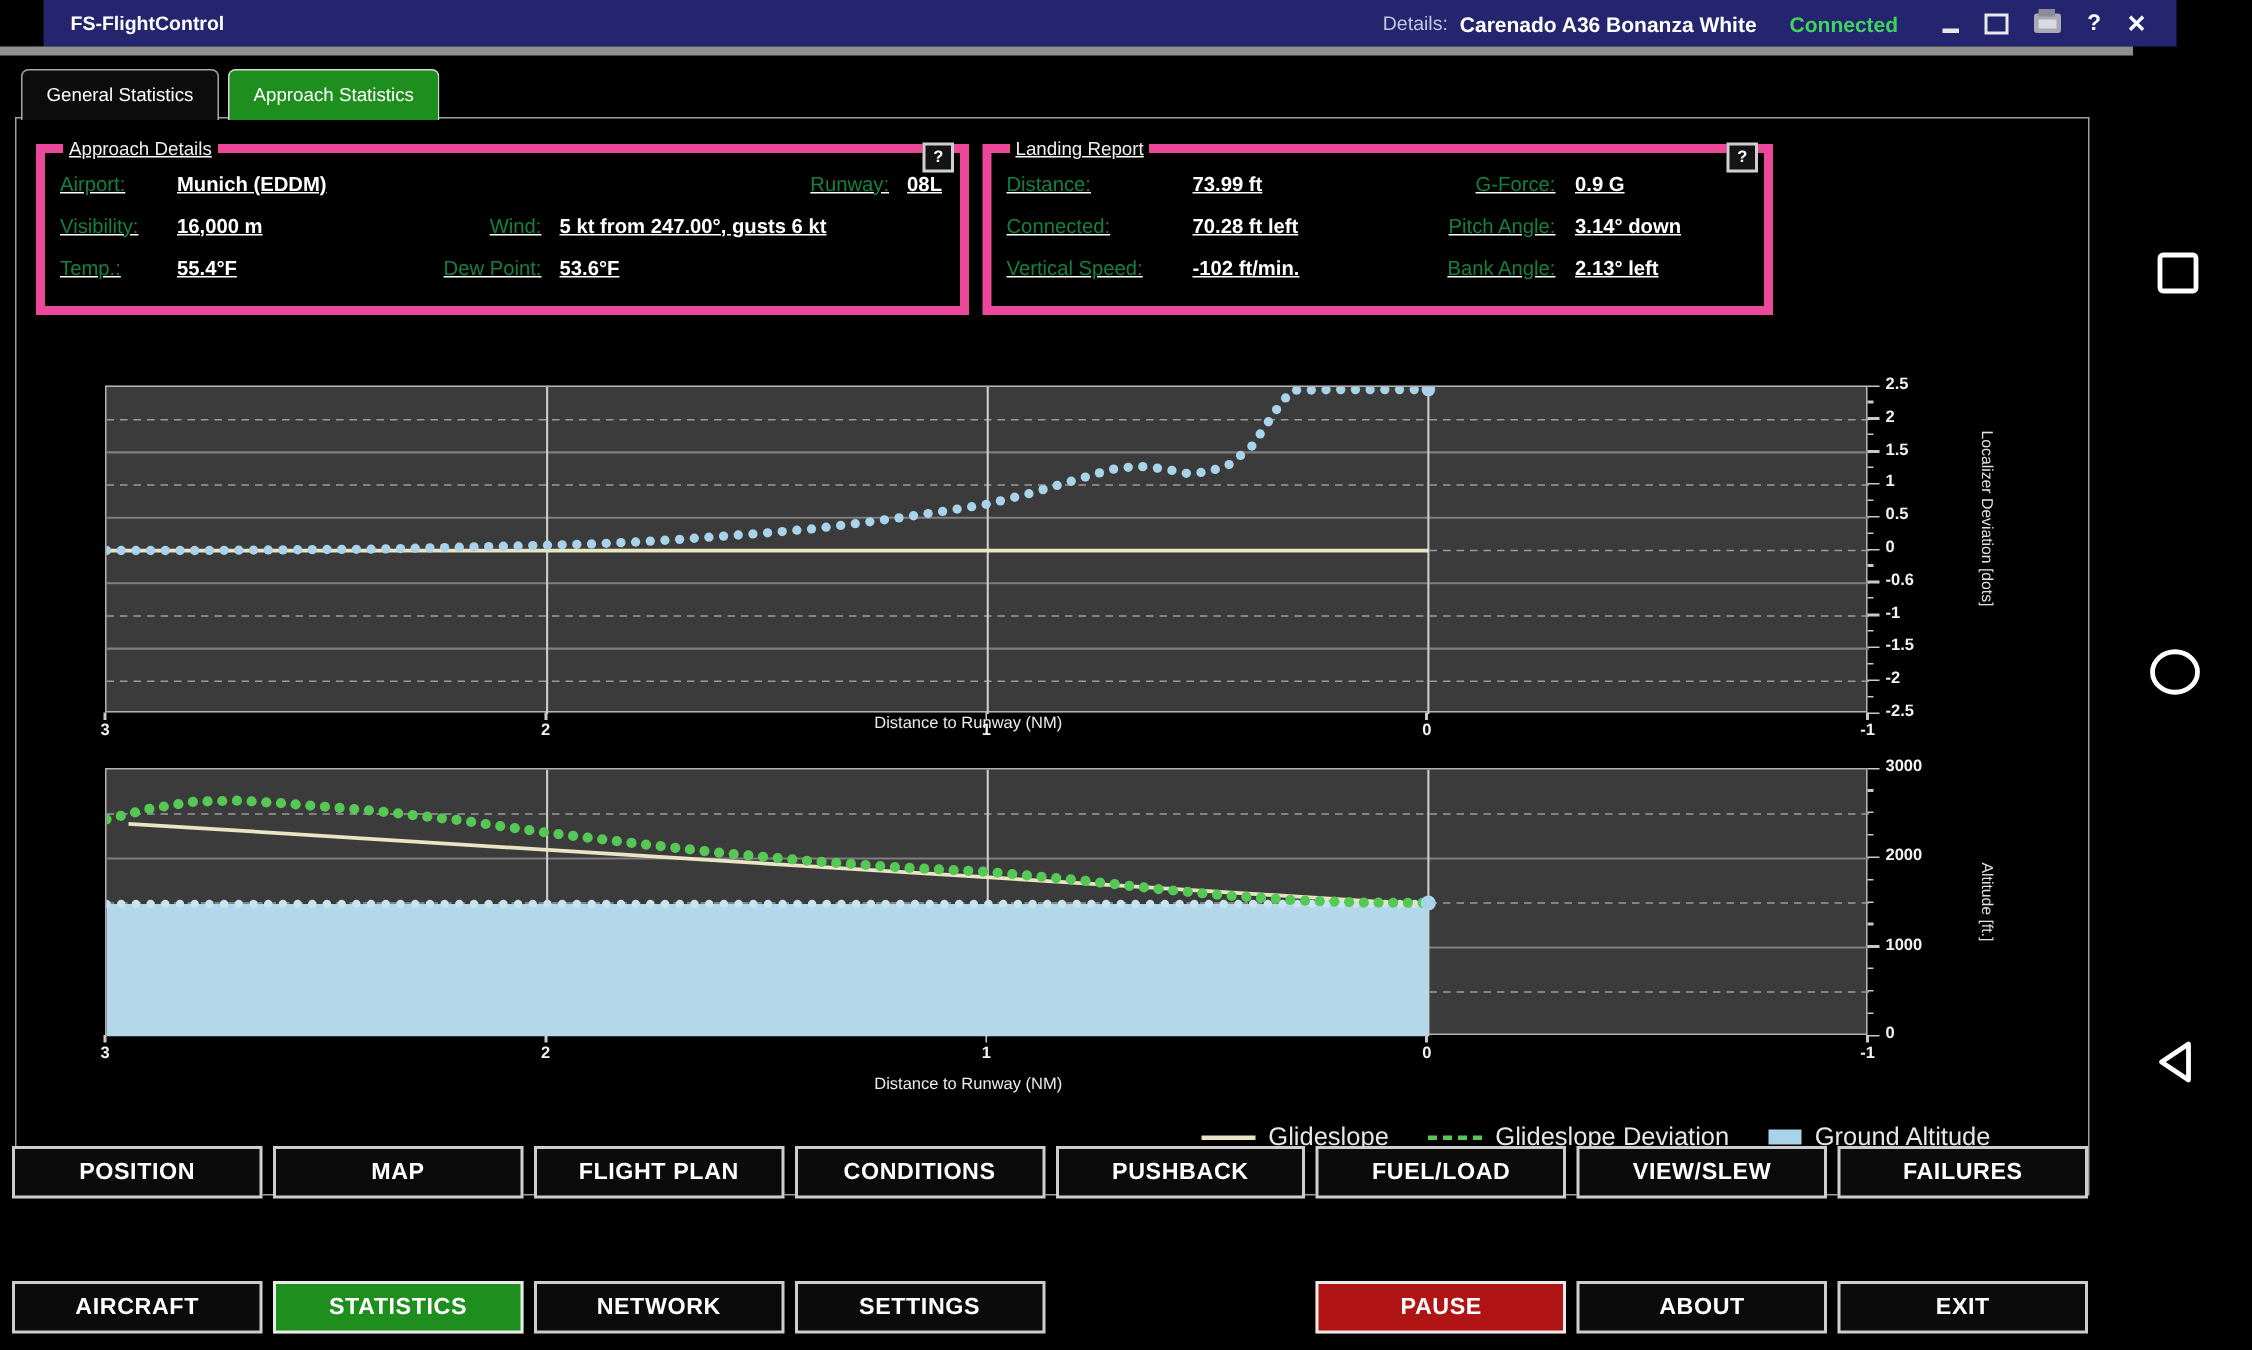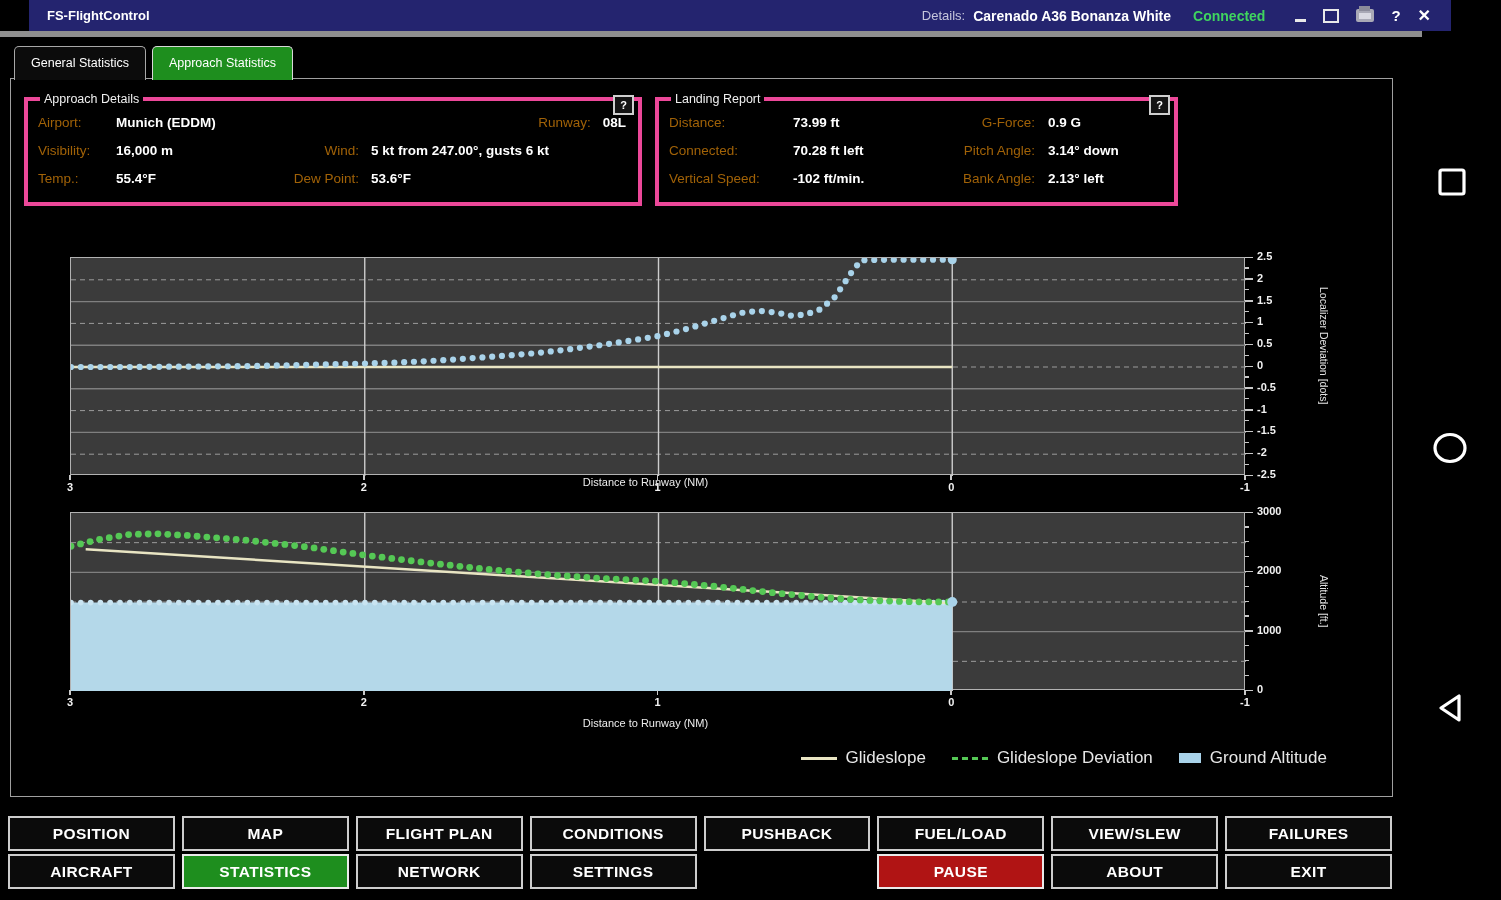--- a/index.html
+++ b/index.html
@@ -26,30 +26,30 @@
 
   
   .tabs{position:absolute;left:14px;top:46px;display:flex;gap:6px;z-index:3;}
   .tab{height:33px;line-height:32px;padding:0 16px;font-size:12.5px;color:#fff;
        border:1px solid #a8a8a8;border-bottom:none;border-radius:5px 5px 0 0;background:#0c0c0c;}
   .tab.active{background:#1e8e1e;border-color:#d8d8d8;}
   .content{position:absolute;left:10px;top:78px;width:1381px;height:717px;
            border:1px solid #9f9f9f;background:#000;}
 
   
-  fieldset{position:absolute;border:4px solid #ec4899;background:#000;margin:0;
-           padding:2px 10px 4px 10px;}
+  fieldset{position:absolute;border:6px solid #ec4899;background:#000;margin:0;
+           padding:2px 10px 4px 10px;text-decoration:underline;}
   fieldset legend{font-size:12.5px;color:#f0f0f0;padding:0 4px;margin-left:2px;}
   #fs-approach{left:24px;top:92px;width:590px;height:100px;}
   #fs-landing{left:655px;top:92px;width:495px;height:100px;}
   .helpbtn{position:absolute;top:-11px;right:4px;width:17px;height:16px;background:#141414;
            border:2px solid #cfcfcf;color:#fff;font-size:11px;font-weight:bold;
            display:flex;align-items:center;justify-content:center;}
   .frow{display:flex;align-items:center;height:28px;font-size:13.5px;white-space:nowrap;}
-  .lab{color:#a16207;}
+  .lab{color:#15803d;}
   .val{font-weight:bold;color:#fff;}
   .ap-lab1{width:78px;}  .ap-val1{width:157px;}
   .ap-lab2{width:86px;text-align:right;} .ap-val2{margin-left:12px;}
   .ap-right{margin-left:auto;display:flex;gap:12px;padding-right:2px;}
   .lr-lab1{width:124px;} .lr-val1{width:166px;}
   .lr-lab2{width:76px;text-align:right;} .lr-val2{margin-left:13px;}
 
   
   .chart{position:absolute;left:70px;width:1175px;}
   #chartwrap0{top:237px;height:218px;margin-top:20px;}
@@ -72,21 +72,21 @@
           font-size:17px;color:#e6e6e6;}
   .legend-item{display:flex;align-items:center;gap:9px;}
   .sw-line{width:36px;height:3px;background:#e9e5c3;}
   .sw-dash{width:36px;height:3px;
            background:repeating-linear-gradient(90deg,#55c855 0 6px,transparent 6px 10px);}
   .sw-box{width:22px;height:10px;background:#a9d3ea;}
 
   
   .btnrow{position:absolute;left:8px;width:1384px;display:grid;
           grid-template-columns:repeat(8,1fr);gap:7px;}
-  #btnrow1{top:816px;} #btnrow2{top:854px;}
+  #btnrow1{top:764px;} #btnrow2{top:854px;}
   .navbtn{height:35px;background:#0b0b0b;border:2px solid #cdcdcd;color:#fff;font-weight:bold;
           font-size:15.5px;letter-spacing:.4px;display:flex;align-items:center;justify-content:center;
           box-sizing:border-box;font-family:inherit;cursor:default;}
   .navbtn.green{background:#1e8e1e;border-color:#eaeaea;}
   .navbtn.red{background:#b01414;border-color:#eaeaea;}
   .btn-spacer{visibility:hidden;}
 
   
   .andro{position:absolute;}
 </style>
@@ -283,21 +283,21 @@
       <div class="tick-label-y" style="left: 1187px; top: 14.8px;">2</div>
       <div class="tickmark" style="left: 1175px; top: 43.1px; width: 8px; height: 1.6px;"></div>
       <div class="tick-label-y" style="left: 1187px; top: 36.6px;">1.5</div>
       <div class="tickmark" style="left: 1175px; top: 64.9px; width: 8px; height: 1.6px;"></div>
       <div class="tick-label-y" style="left: 1187px; top: 58.4px;">1</div>
       <div class="tickmark" style="left: 1175px; top: 86.7px; width: 8px; height: 1.6px;"></div>
       <div class="tick-label-y" style="left: 1187px; top: 80.2px;">0.5</div>
       <div class="tickmark" style="left: 1175px; top: 108.5px; width: 8px; height: 1.6px;"></div>
       <div class="tick-label-y" style="left: 1187px; top: 102px;">0</div>
       <div class="tickmark" style="left: 1175px; top: 130.3px; width: 8px; height: 1.6px;"></div>
-      <div class="tick-label-y" style="left: 1187px; top: 123.8px;">-0.5</div>
+      <div class="tick-label-y" style="left: 1187px; top: 123.8px;">-0.6</div>
       <div class="tickmark" style="left: 1175px; top: 152.1px; width: 8px; height: 1.6px;"></div>
       <div class="tick-label-y" style="left: 1187px; top: 145.6px;">-1</div>
       <div class="tickmark" style="left: 1175px; top: 173.9px; width: 8px; height: 1.6px;"></div>
       <div class="tick-label-y" style="left: 1187px; top: 167.4px;">-1.5</div>
       <div class="tickmark" style="left: 1175px; top: 195.7px; width: 8px; height: 1.6px;"></div>
       <div class="tick-label-y" style="left: 1187px; top: 189.2px;">-2</div>
       <div class="tickmark" style="left: 1175px; top: 217.5px; width: 8px; height: 1.6px;"></div>
       <div class="tick-label-y" style="left: 1187px; top: 211px;">-2.5</div>
       <div class="tickmark" style="left: 1175px; top: 10.4px; width: 4px; height: 1.2px;"></div>
       <div class="tickmark" style="left: 1175px; top: 32.2px; width: 4px; height: 1.2px;"></div>

